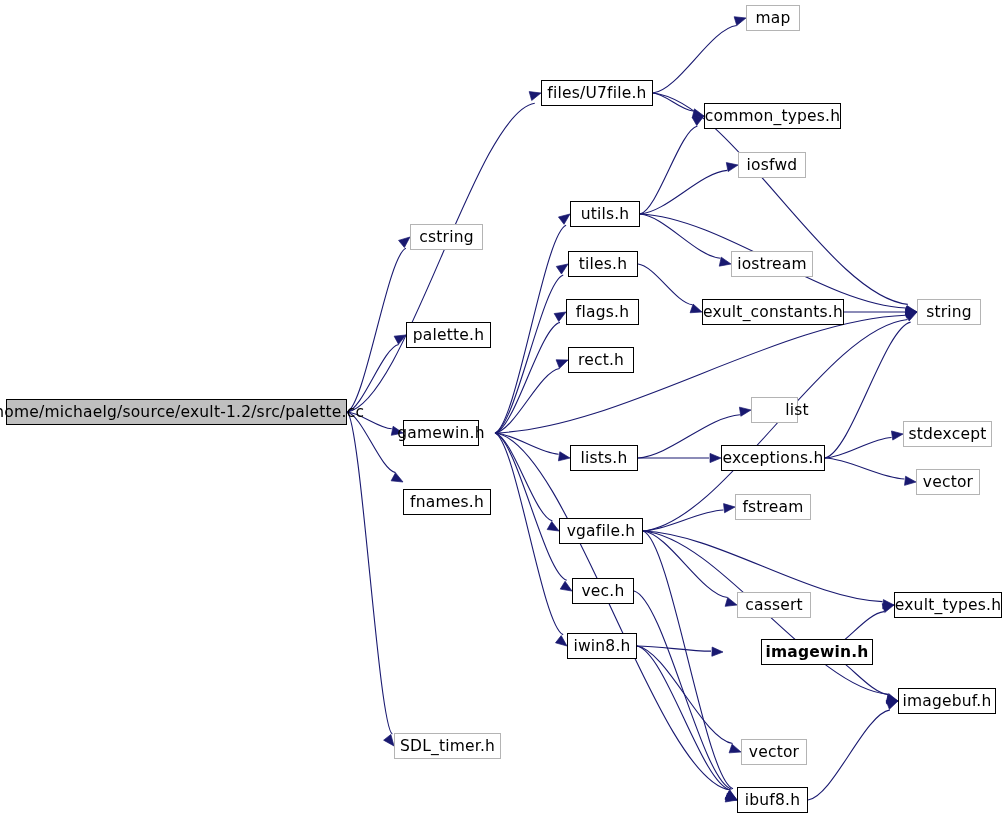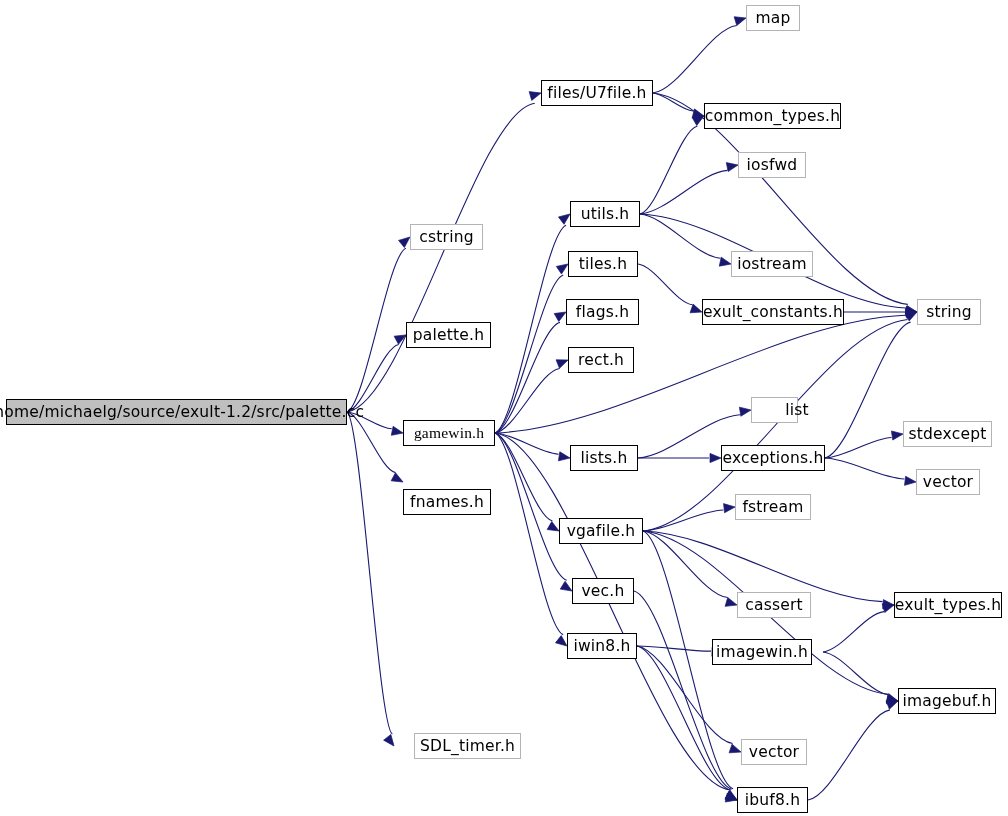--- a/index.html
+++ b/index.html
@@ -145,42 +145,42 @@
         <polygon points="898,701 889.3687833604386,709.2256974975352 886.0825741696372,700.6326288282941" class="edge-arrow"></polygon>
         <path d="M634,591 C664.2855516259353,599.2764 701.4097761996625,780.959750636407 731.6953278255977,789.2361506364069" class="edge-path"></path>
         <polygon points="737,800 725.1308580950016,798.8670964564405 729.4706999916515,790.7550207472227" class="edge-arrow"></polygon>
       </g>
   </svg>
 
   <div id="nodes-layer">
       <div class="node-box root" style="left: 6px; top: 399px; width: 341px; height: 26px;">/home/michaelg/source/exult-1.2/src/palette.cc</div>
       <div class="node-box system" style="left: 410px; top: 224px; width: 73px; height: 26px;">cstring</div>
       <div class="node-box project" style="left: 406px; top: 322px; width: 85px; height: 26px;">palette.h</div>
-      <div class="node-box project" style="left: 403px; top: 420px; width: 92px; height: 26px; font-family: Liberation Serif, serif;">gamewin.h</div>
+      <div class="node-box project" style="left: 403px; top: 420px; width: 76px; height: 26px;">gamewin.h</div>
       <div class="node-box project" style="left: 403px; top: 469px; width: 88px; height: 26px; margin-top: 20px;">fnames.h</div>
-      <div class="node-box system" style="left: 394px; top: 733px; width: 107px; height: 26px; margin-left: 20px;">SDL_timer.h</div>
+      <div class="node-box system" style="left: 394px; top: 733px; width: 107px; height: 26px;">SDL_timer.h</div>
       <div class="node-box project" style="left: 541px; top: 80px; width: 112px; height: 26px;">files/U7file.h</div>
       <div class="node-box project" style="left: 570px; top: 201px; width: 70px; height: 26px;">utils.h</div>
       <div class="node-box project" style="left: 568px; top: 251px; width: 70px; height: 26px;">tiles.h</div>
       <div class="node-box project" style="left: 566px; top: 299px; width: 73px; height: 26px;">flags.h</div>
       <div class="node-box project" style="left: 568px; top: 347px; width: 66px; height: 26px;">rect.h</div>
       <div class="node-box project" style="left: 570px; top: 445px; width: 68px; height: 26px;">lists.h</div>
       <div class="node-box project" style="left: 559px; top: 518px; width: 84px; height: 26px;">vgafile.h</div>
       <div class="node-box project" style="left: 572px; top: 578px; width: 62px; height: 26px;">vec.h</div>
       <div class="node-box project" style="left: 567px; top: 633px; width: 70px; height: 26px;">iwin8.h</div>
       <div class="node-box system" style="left: 746px; top: 5px; width: 54px; height: 26px;">map</div>
       <div class="node-box project" style="left: 704px; top: 103px; width: 137px; height: 26px;">common_types.h</div>
       <div class="node-box system" style="left: 738px; top: 152px; width: 68px; height: 26px;">iosfwd</div>
       <div class="node-box system" style="left: 731px; top: 251px; width: 82px; height: 26px;">iostream</div>
       <div class="node-box project" style="left: 702px; top: 299px; width: 142px; height: 26px;">exult_constants.h</div>
       <div class="node-box system" style="left: 751px; top: 397px; width: 44px; height: 26px; padding-left: 45px;">list</div>
       <div class="node-box project" style="left: 721px; top: 445px; width: 104px; height: 26px;">exceptions.h</div>
       <div class="node-box system" style="left: 735px; top: 494px; width: 76px; height: 26px;">fstream</div>
       <div class="node-box system" style="left: 737px; top: 592px; width: 74px; height: 26px;">cassert</div>
-      <div class="node-box project" style="left: 712px; top: 639px; width: 100px; height: 26px;">imagewin.h</div>
+      <div class="node-box project" style="left: 761px; top: 639px; width: 112px; height: 26px; font-weight: bold;">imagewin.h</div>
       <div class="node-box system" style="left: 741px; top: 739px; width: 66px; height: 26px;">vector</div>
       <div class="node-box project" style="left: 737px; top: 787px; width: 71px; height: 26px;">ibuf8.h</div>
       <div class="node-box system" style="left: 917px; top: 299px; width: 64px; height: 26px;">string</div>
       <div class="node-box system" style="left: 903px; top: 421px; width: 89px; height: 26px;">stdexcept</div>
       <div class="node-box system" style="left: 916px; top: 469px; width: 64px; height: 26px;">vector</div>
       <div class="node-box project" style="left: 894px; top: 592px; width: 108px; height: 26px;">exult_types.h</div>
       <div class="node-box project" style="left: 898px; top: 688px; width: 98px; height: 26px;">imagebuf.h</div>
     </div>
 
 </div>

